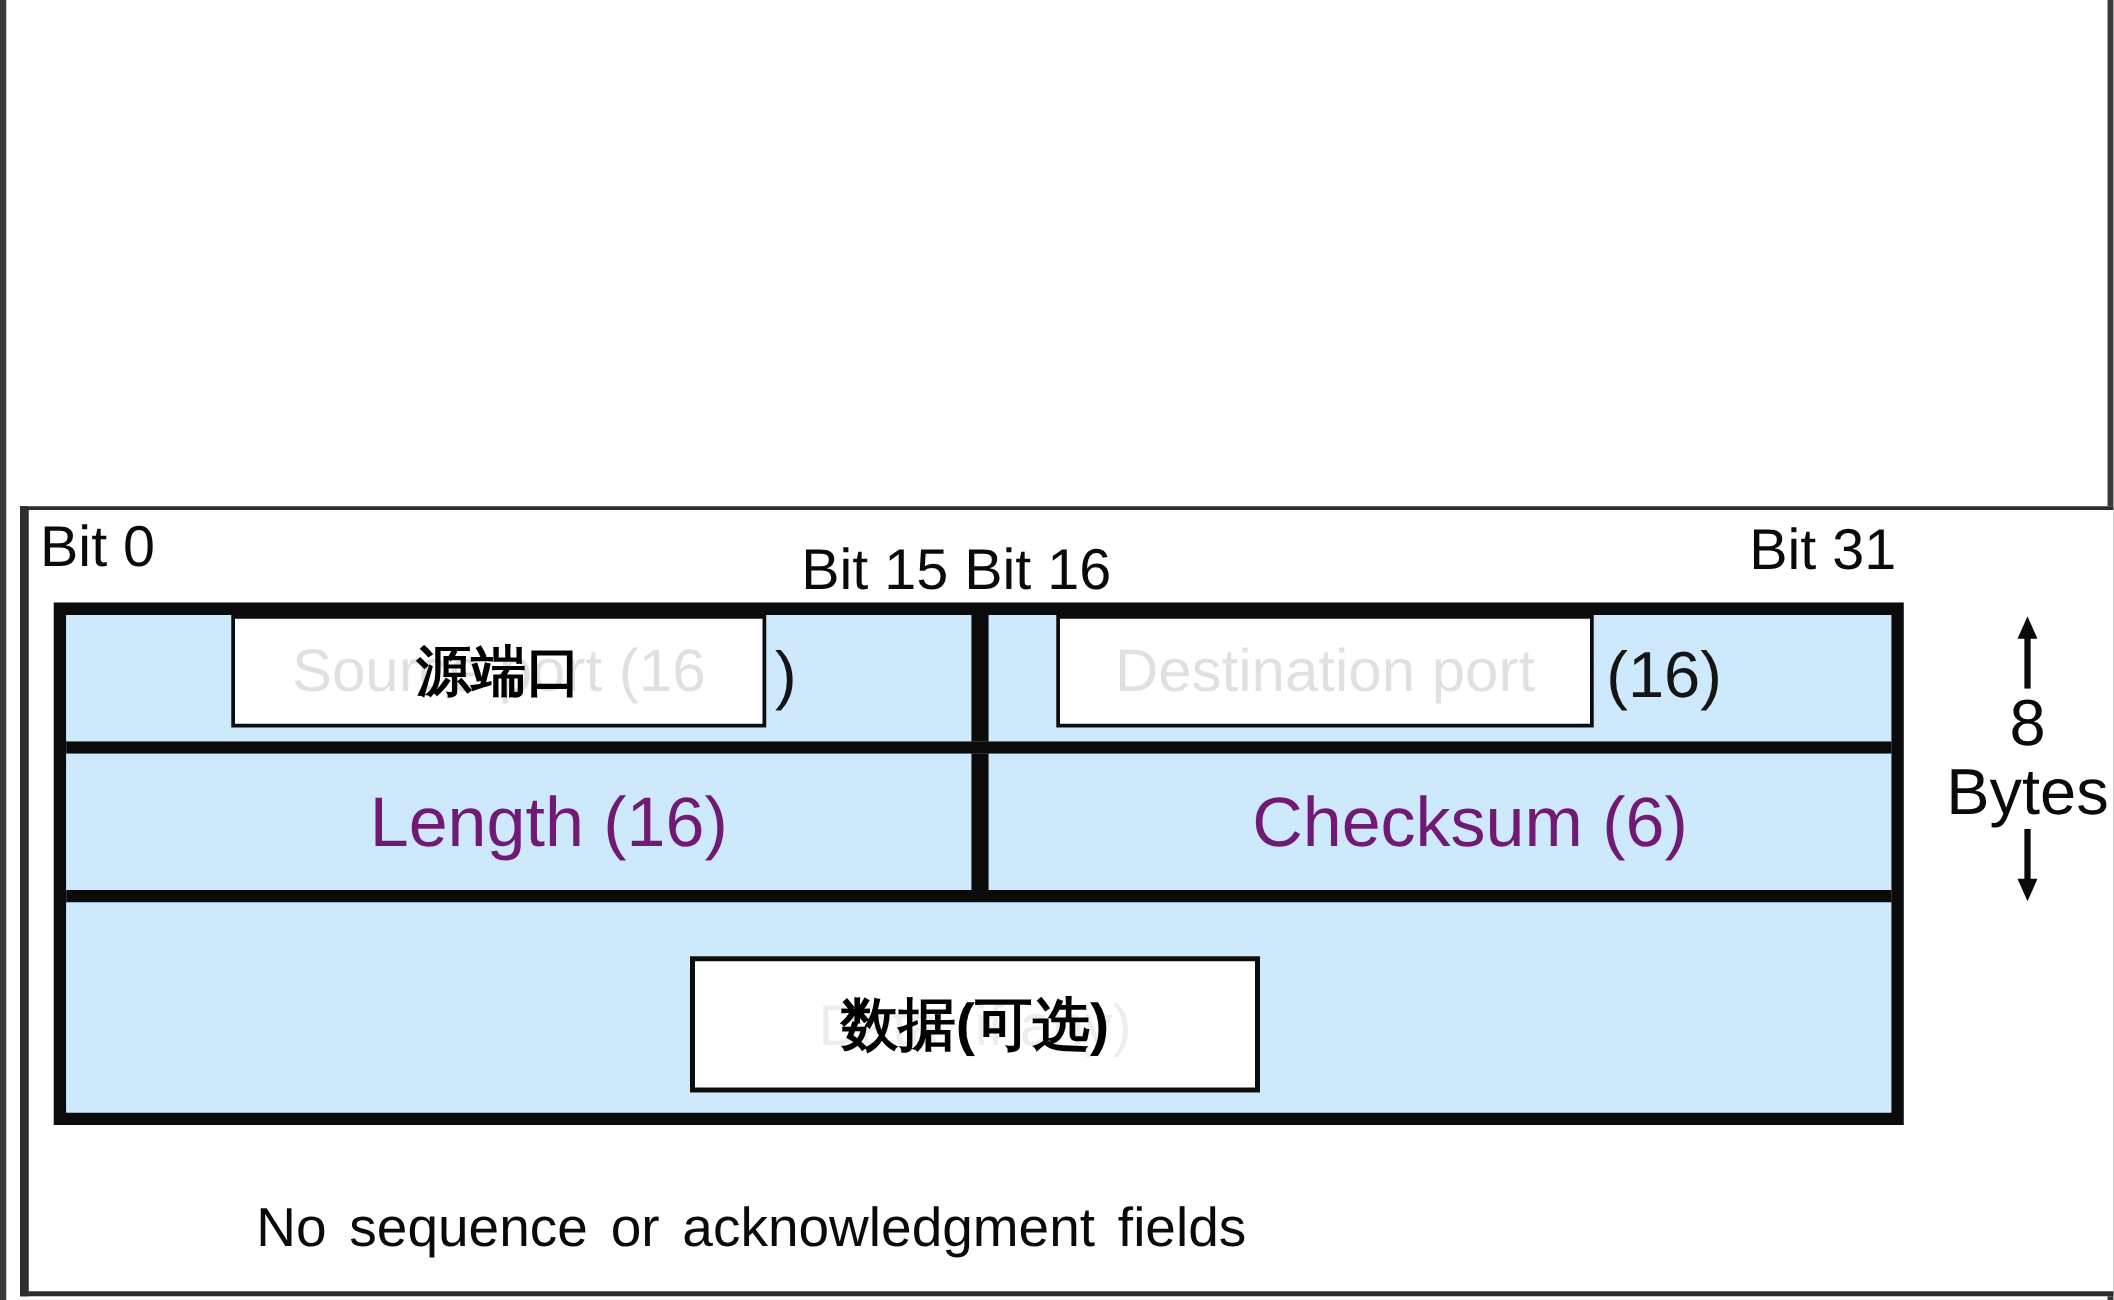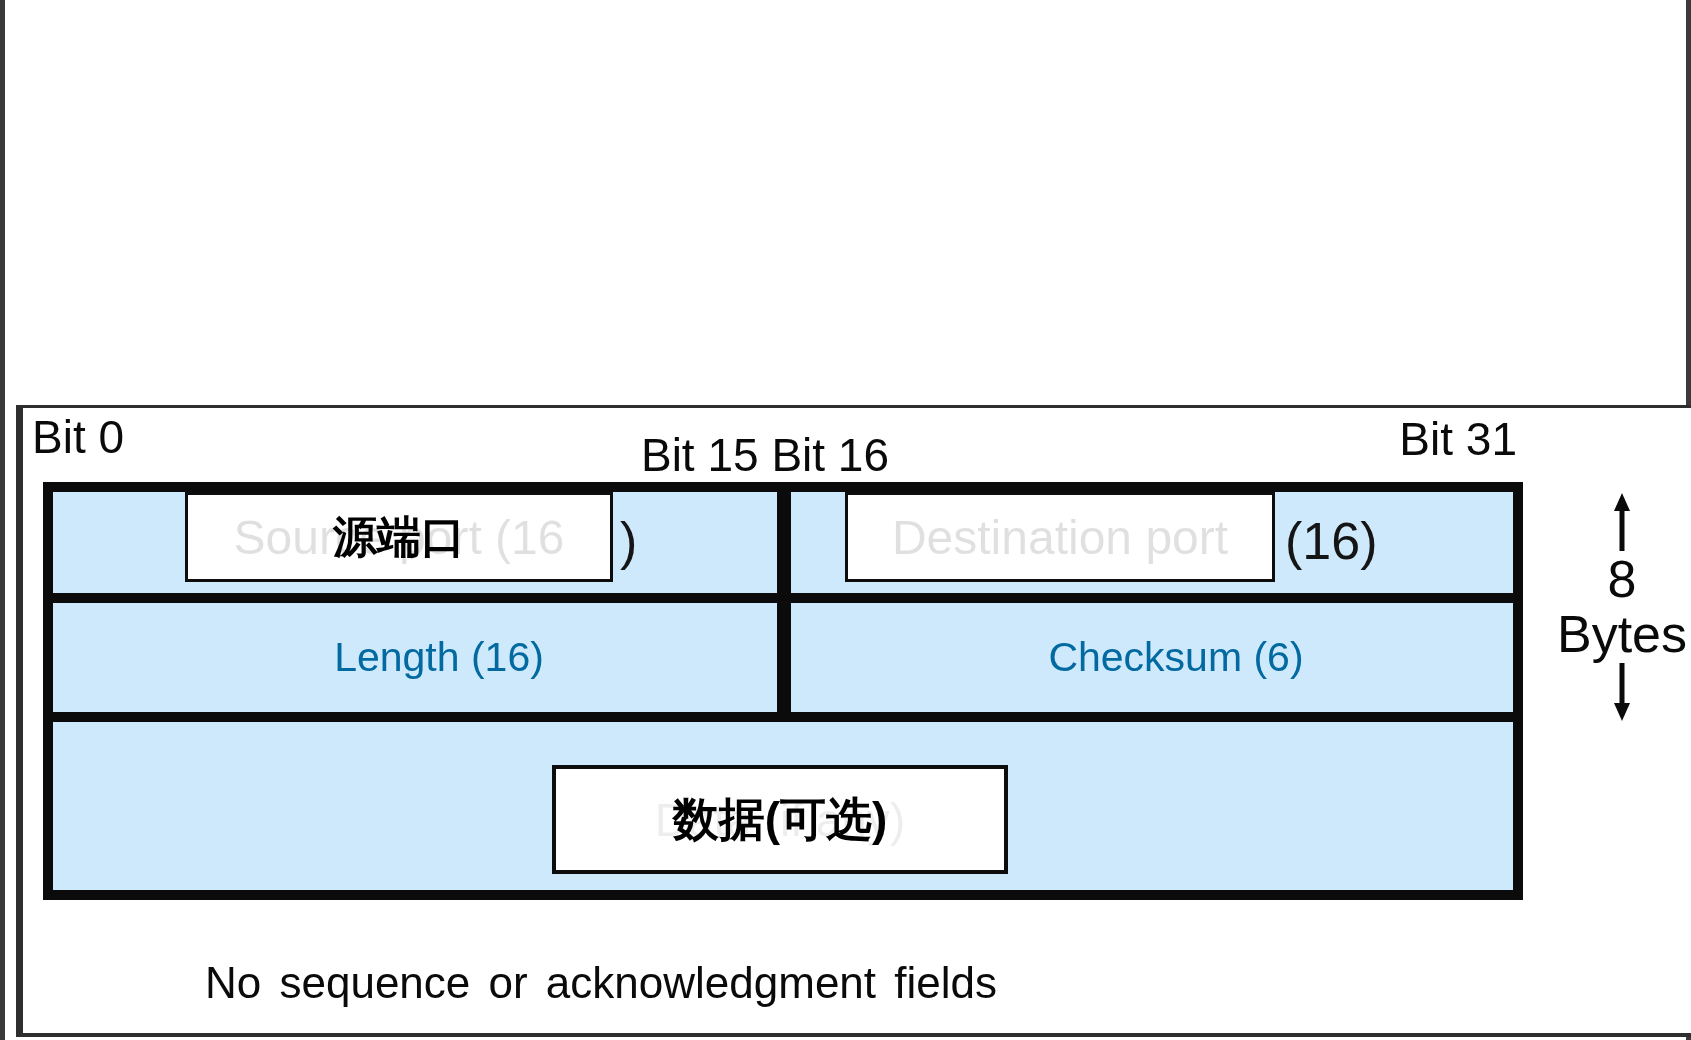--- a/index.html
+++ b/index.html
@@ -48,21 +48,21 @@
   .r2{height:109px;}
   .r3{flex:1 1 auto;}
   .hdiv{height:10px;background:var(--table_border,#0b0b0b);flex:0 0 auto;}
   .vdiv{width:14px;background:var(--table_border,#0b0b0b);flex:0 0 auto;}
   .pcell{position:relative;background:var(--cell_fill,#cde9fb);overflow:visible;}
   .c-left{width:724px;}
   .c-right{flex:1 1 auto;}
   .c-full{width:100%;}
   .cell-text{
     position:absolute;inset:0;display:flex;align-items:center;justify-content:center;
-    font-size:41px;color:#0369a1;white-space:nowrap;margin-left:48px;
+    font-size:56px;color:#701a75;white-space:nowrap;margin-left:48px;
   }
 
   
   .overlay{
     position:absolute;background:#fff;border:3px solid #0d0d0d;box-sizing:border-box;
     display:flex;align-items:center;justify-content:center;overflow:hidden;
   }
   .ob-src{left:132px;top:0;width:428px;height:90px;}
   .ob-dst{left:54px;top:0;width:430px;height:90px;}
   .ob-data{left:499px;top:43px;width:456px;height:109px;border-width:4px;}

